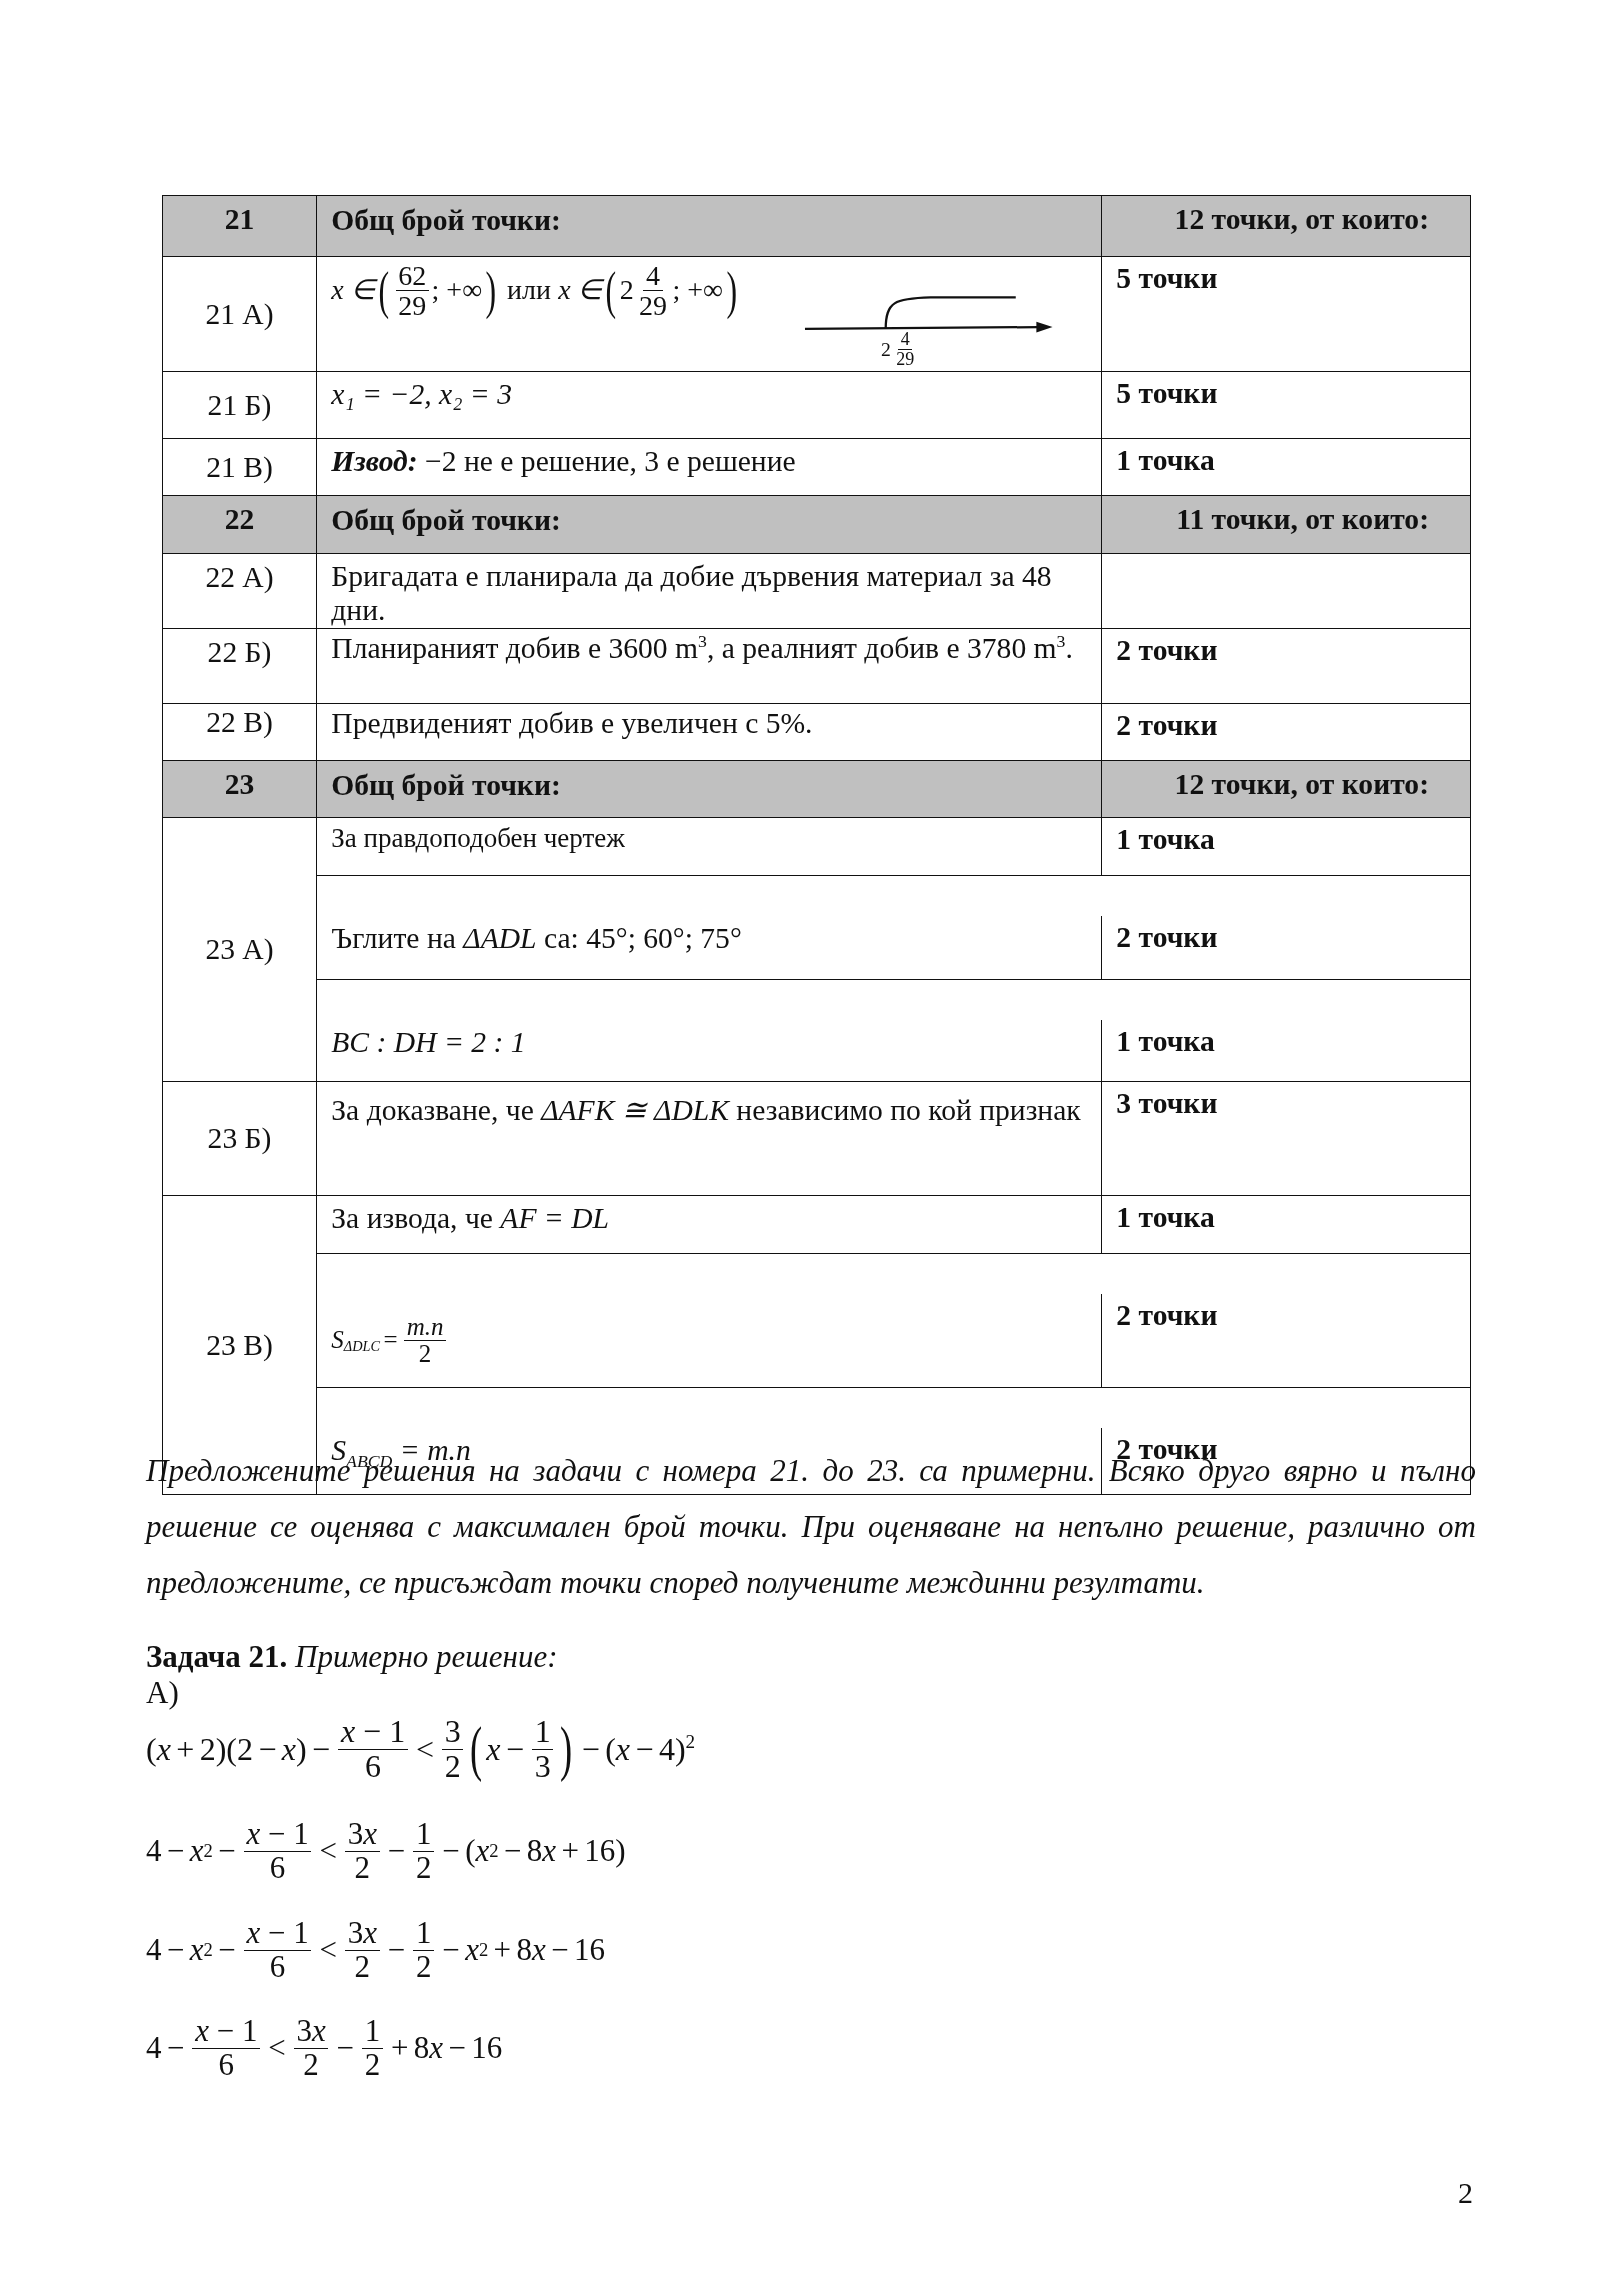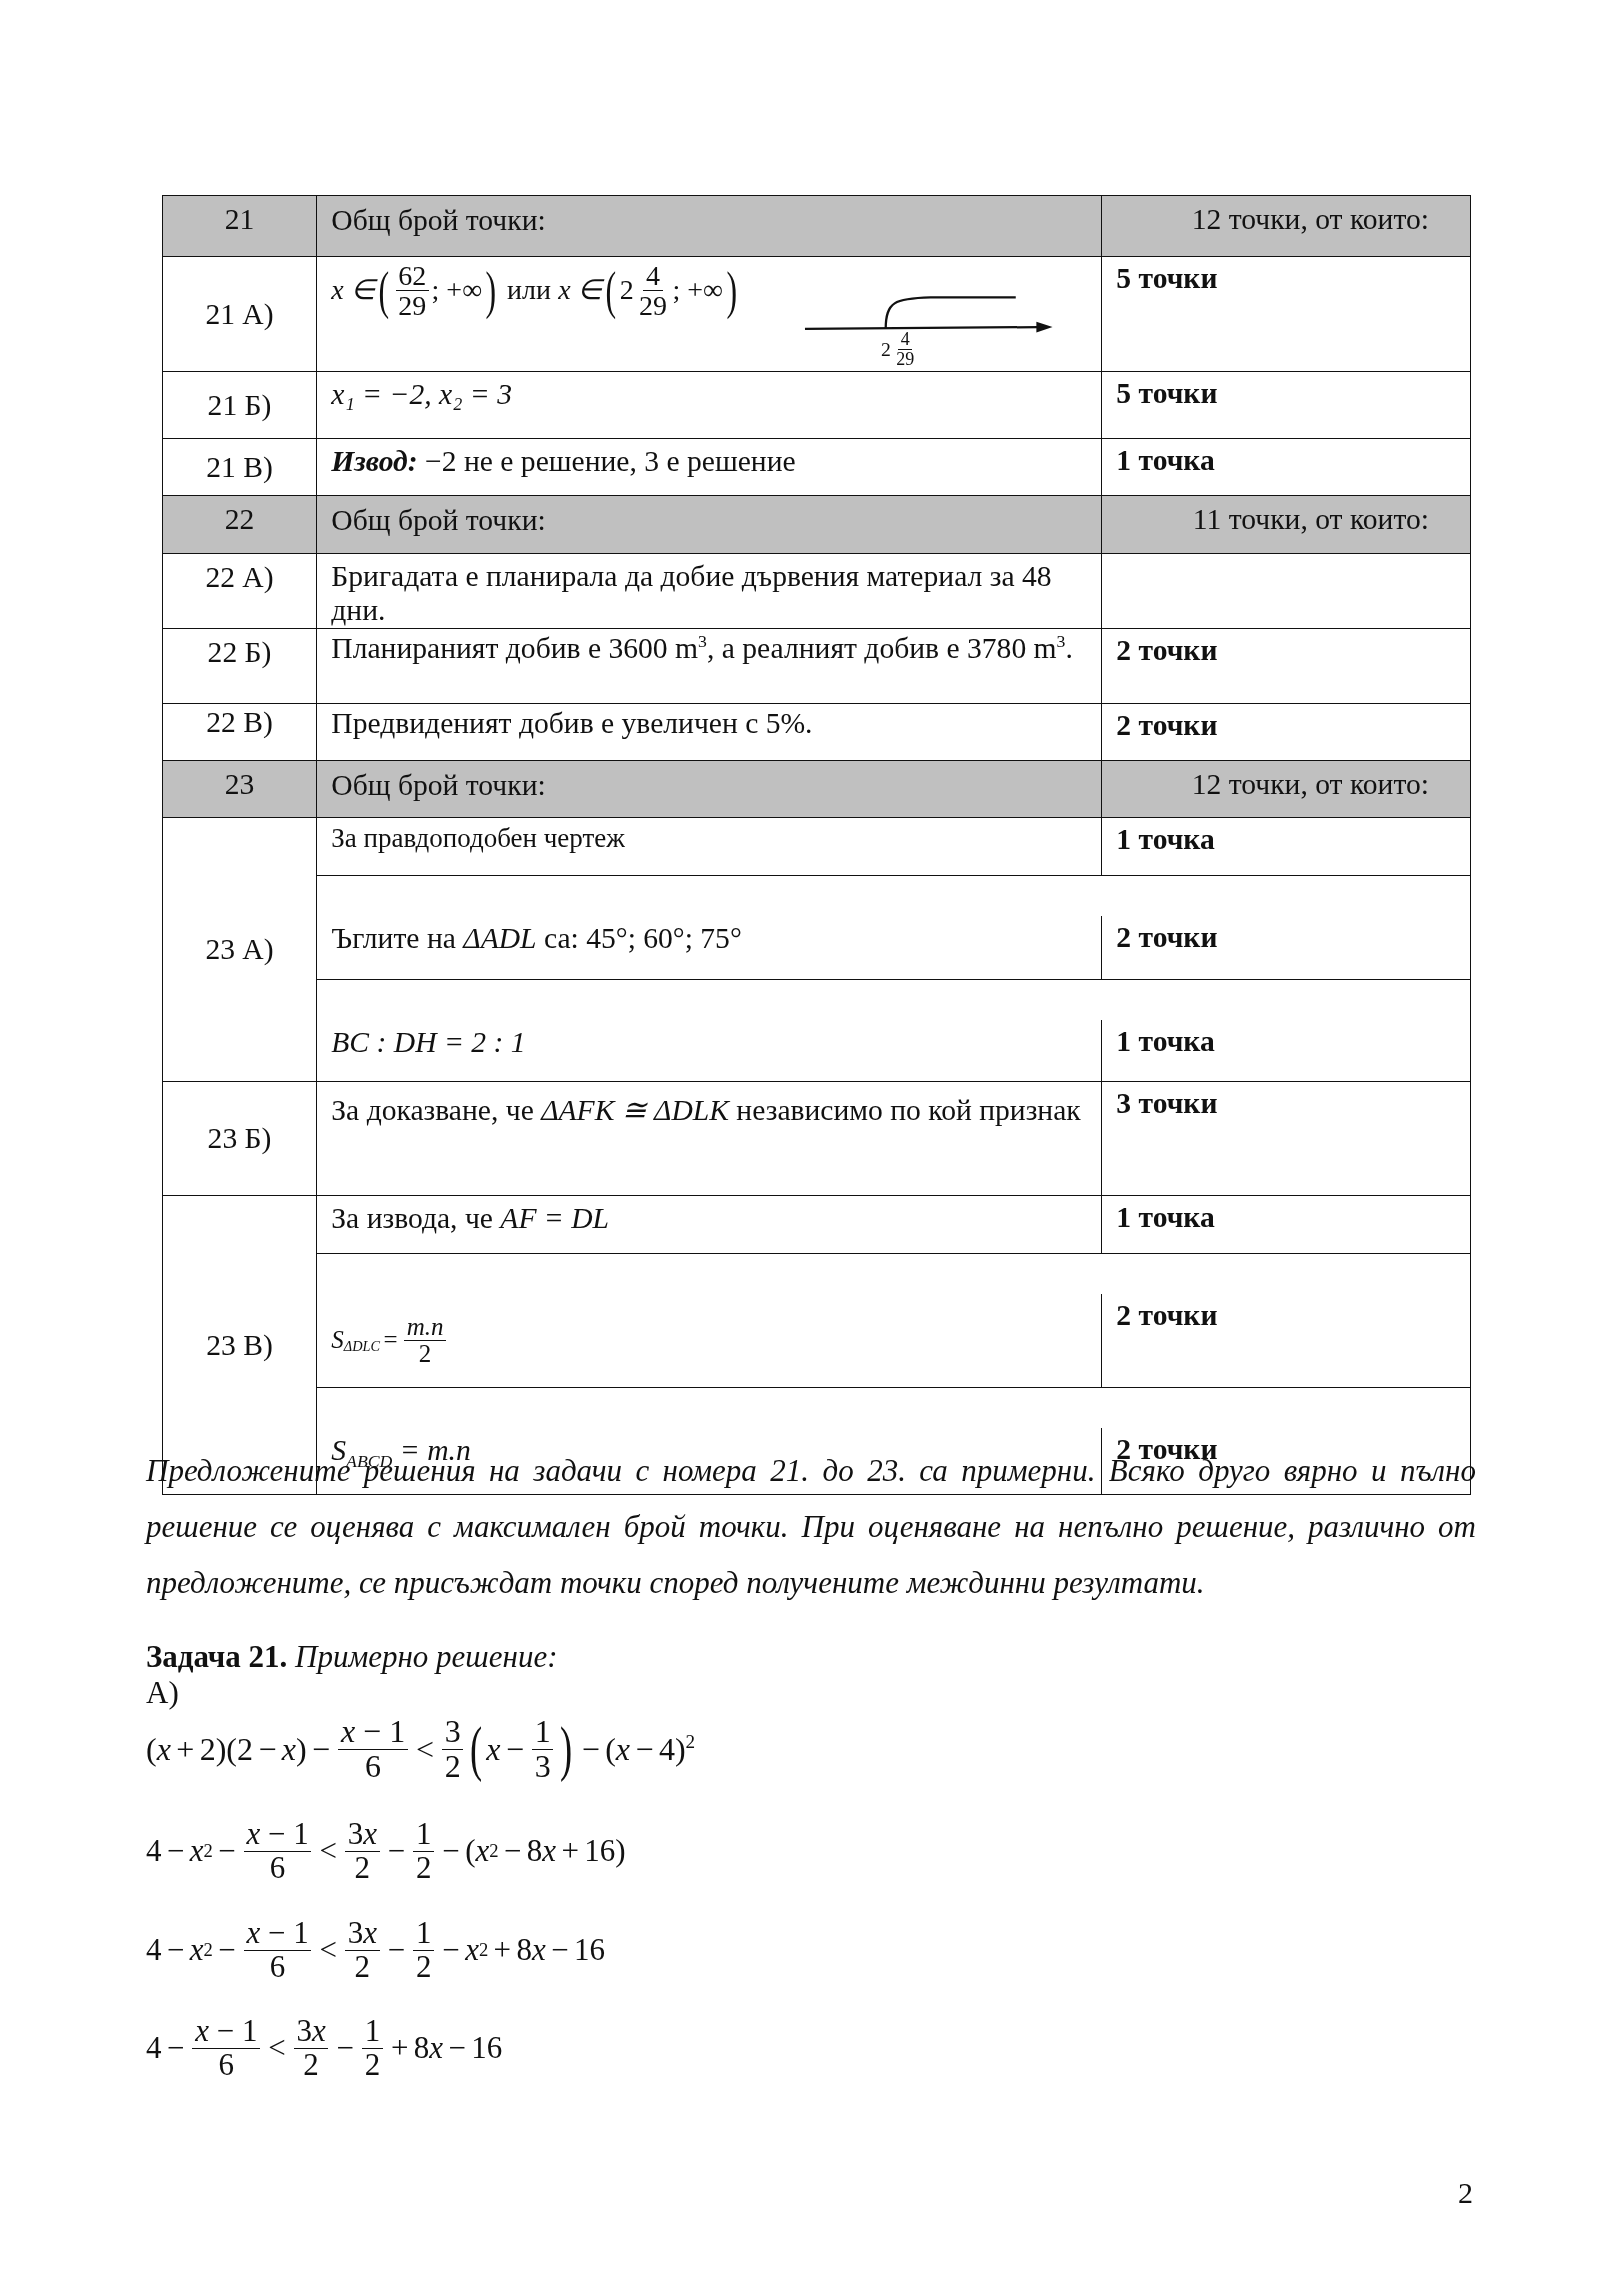--- a/index.html
+++ b/index.html
@@ -11,21 +11,21 @@
   .tbl { position:absolute; left:162px; top:195px; width:1309px; border:1.8px solid #111;
          box-sizing:border-box; }
   .row { display:flex; border-bottom:1.8px solid #111; box-sizing:border-box; }
   .row:last-child { border-bottom:none; }
   .c1 { width:154px; border-right:1.8px solid #111; box-sizing:border-box; display:flex;
         align-items:center; justify-content:center; font-size:29.6px; }
   .c2 { width:785px; border-right:1.8px solid #111; box-sizing:border-box; font-size:29.6px;
         padding:5.4px 14.3px; line-height:1.15; position:relative; }
   .c3 { flex:1; box-sizing:border-box; font-size:29.6px; font-weight:bold; padding:5.4px 14.3px; }
   .hdr { background:#c0c0c0; }
-  .hdr .c1, .hdr .c2, .hdr .c3 { font-weight:normal; align-items:flex-start; }
+  .hdr .c1, .hdr .c2, .hdr .c3 { font-weight:bold; align-items:flex-start; }
   .hdr .c1 { align-items:flex-start; padding-top:7.2px; }
   .hdr .c3 { text-align:right; padding-right:41px; padding-top:7.2px; }
   .hdr .c2 { padding-top:7.2px; }
 
   .group { display:flex; border-bottom:1.8px solid #111; }
   .group .c1 { align-items:center; }
   .sub { flex:1; display:flex; flex-direction:column;gap:40px; }
   .sub .row:last-child { border-bottom:none; }
   .sub .c2 { width:785px; }
 

